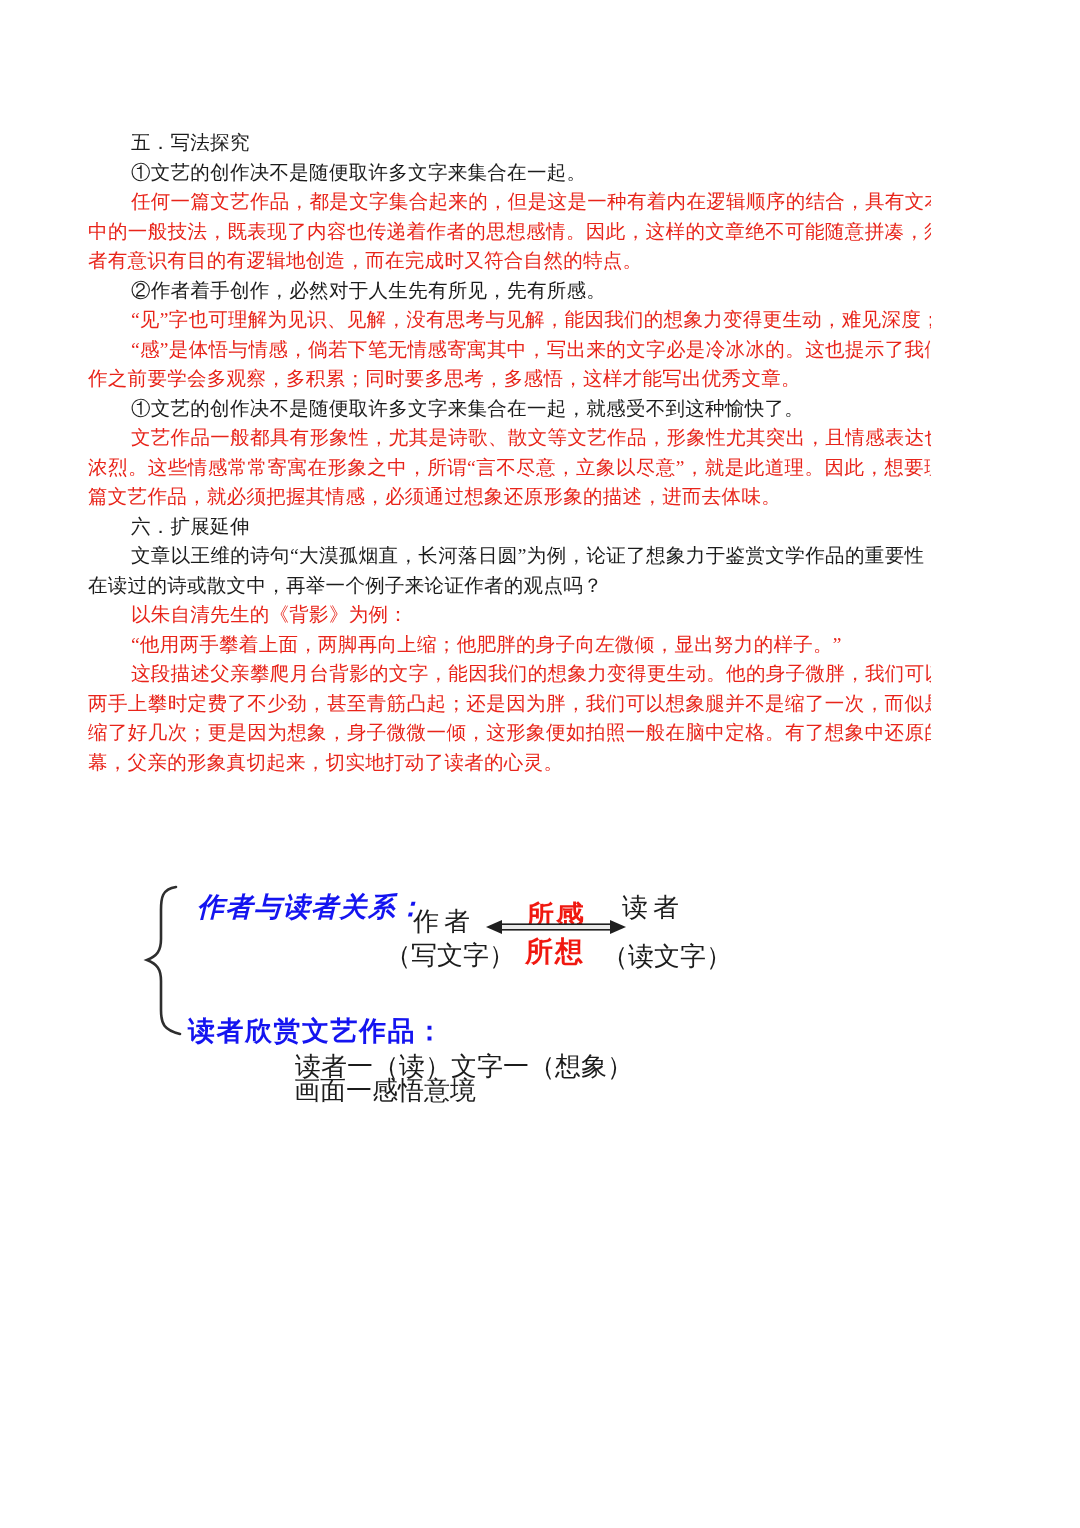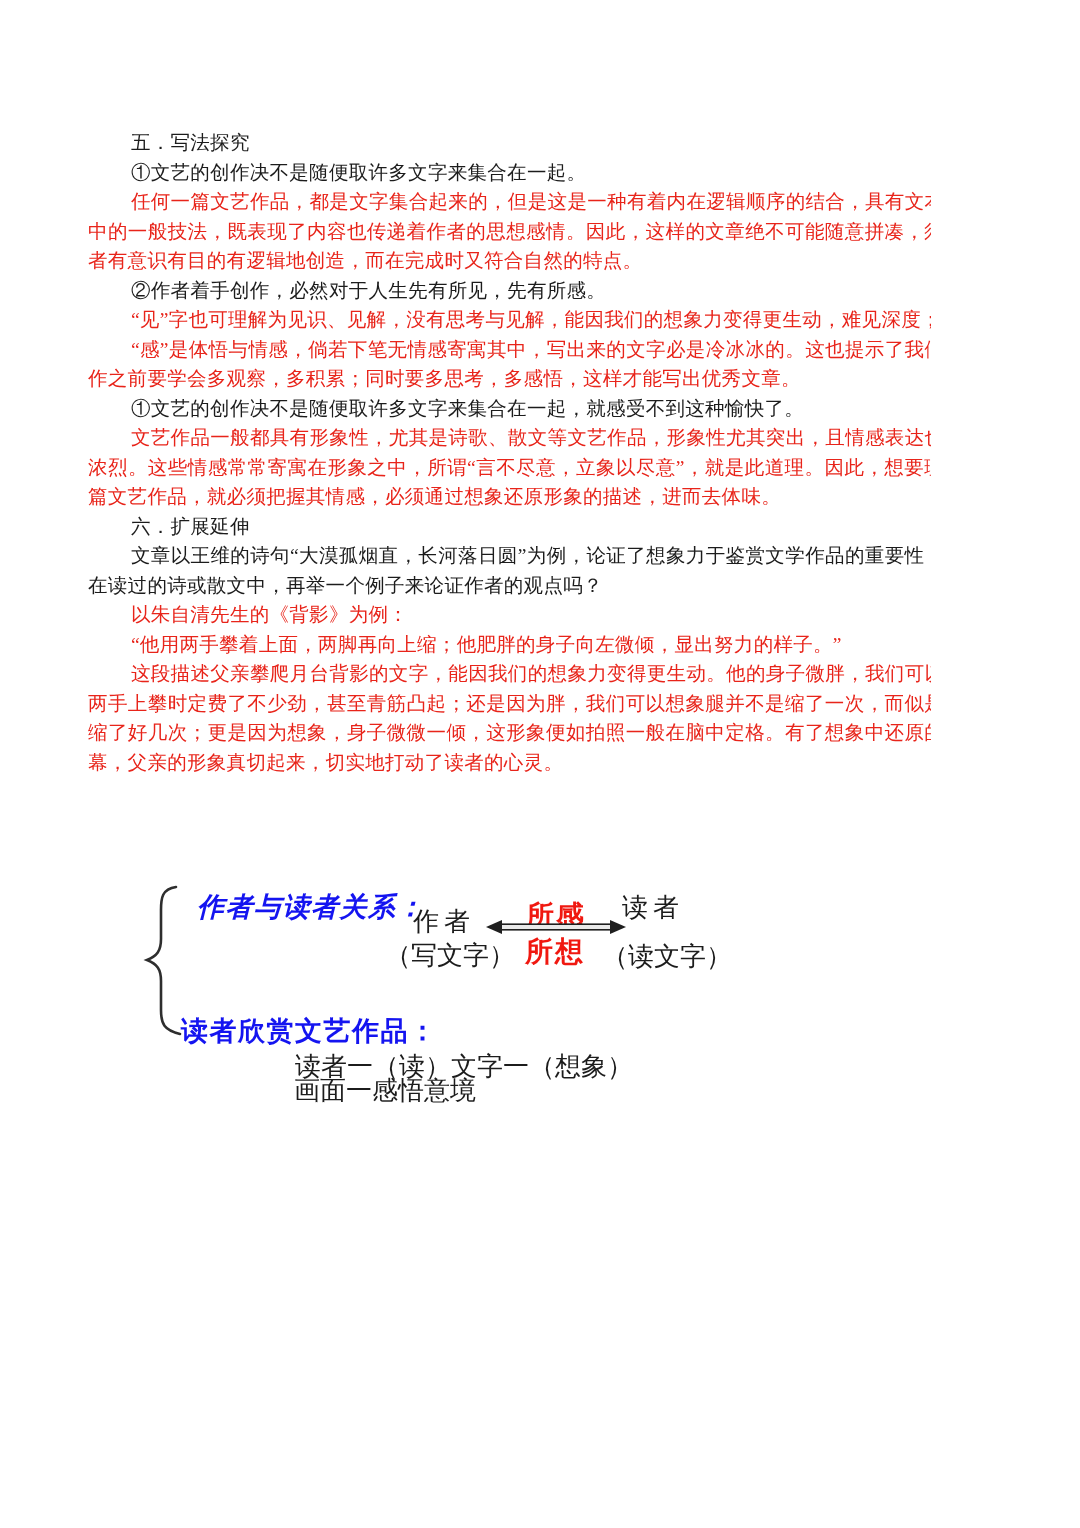--- a/index.html
+++ b/index.html
@@ -60,21 +60,21 @@
   .arrow-svg{position:absolute;left:486px;top:917px;width:140px;height:20px;}
   .arrow-svg polygon{fill:var(--arrow_dark);}
   .arrow-svg rect{fill:var(--arrow_fill);stroke:var(--arrow_dark);stroke-width:1.6;}
   .t1{left:197px;top:889px;font-style:italic;}
   .author{left:413px;top:892px;margin-top:12px;}
   .suogan{left:526px;top:897px;}
   .suoxiang{left:525px;top:933px;}
   .reader{left:622px;top:890px;}
   .author-note{left:385px;top:938px;}
   .reader-note{left:602px;top:939px;}
-  .t2{left:181px;top:1013px;}
+  .t2{left:188px;top:1013px;}
   .flow1{left:295px;top:1049px;font-family:Liberation Mono, monospace;}
   .flow2{left:294px;top:1038px;margin-top:35px;}
 </style>
 </head>
 <body>
 
 <div class="page">
 
   <div class="doc" id="paragraphs-host">
       <p class="para black">五．写法探究</p>

